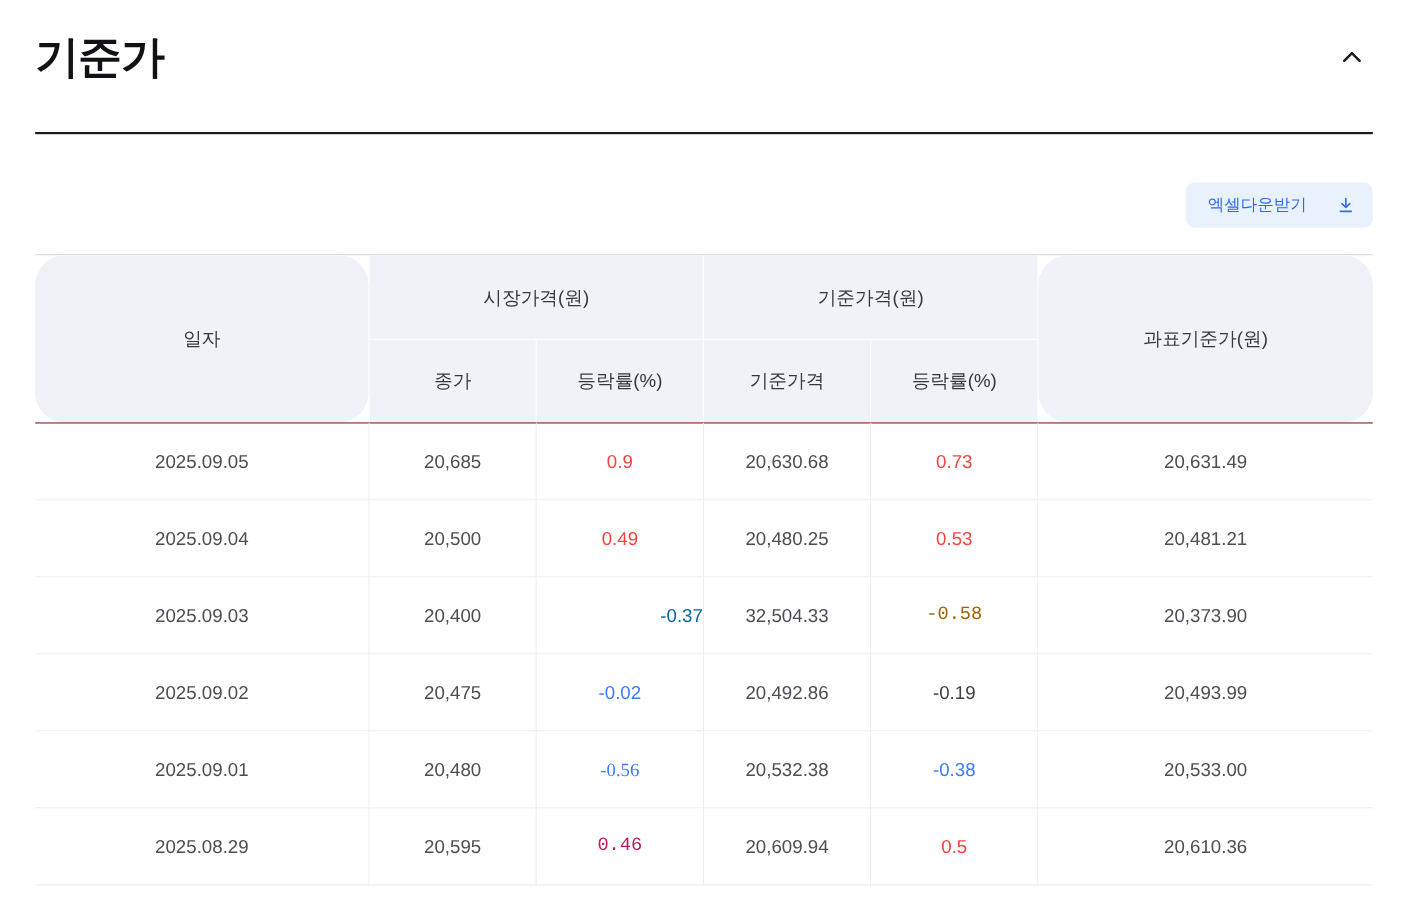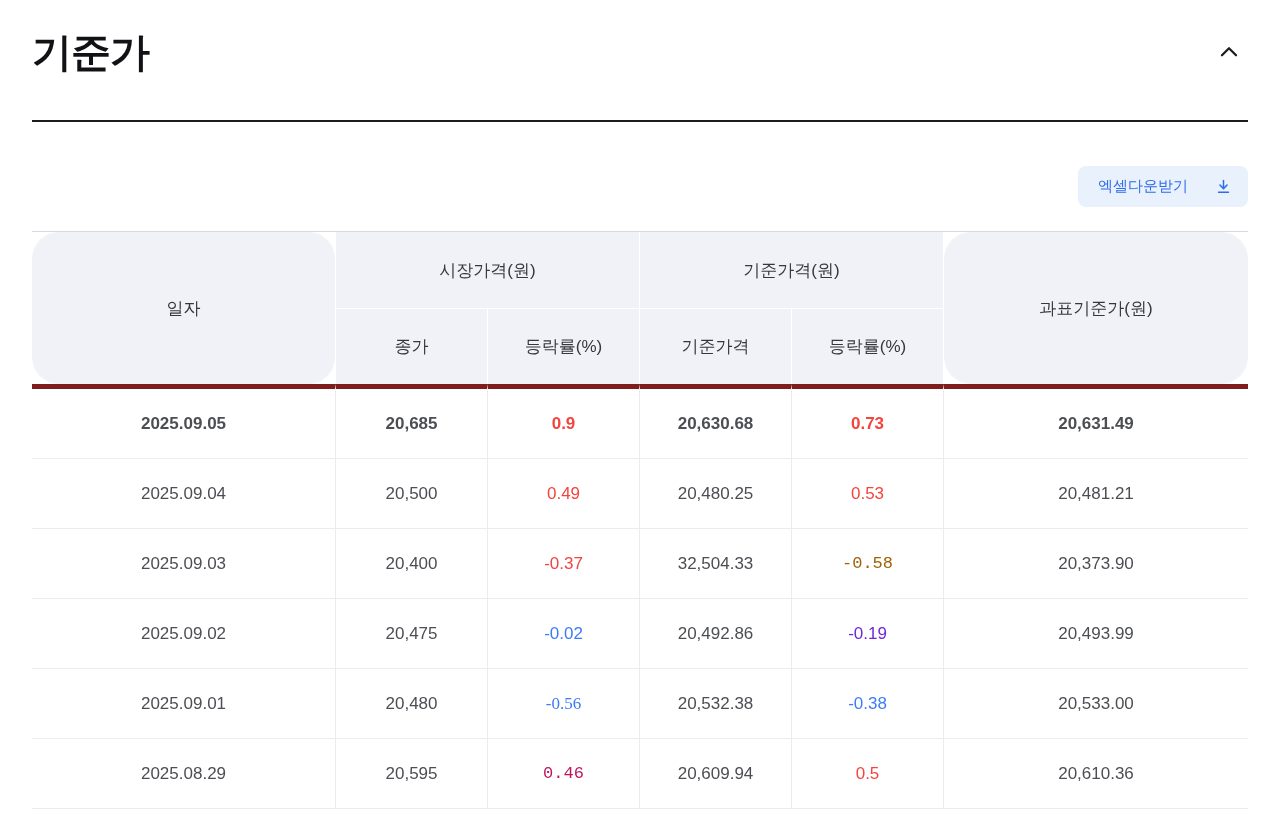--- a/index.html
+++ b/index.html
@@ -49,21 +49,21 @@
   }
   .price-table th.group { height: 76px; border-bottom: 1px solid #ffffff; }
   .price-table th.span-rows { height: 152px; border-radius: 27px; }
   .price-table th.sub { height: 75px; }
   .price-table th.last-col { border-right: none; }
   .price-table td {
     height: 69px; text-align: center; font-size: 17px; color: #4c4e53;
     background: #fff; padding: 0;
     border-right: 1px solid #ececef; border-bottom: 1px solid #ececef;
   }
-  .price-table tbody tr:first-child td { border-top: 5px solid #7f1d1d; font-weight: bold; }
+  .price-table tbody tr:first-child td { border-top: 1px solid #7f1d1d; }
   .price-table td:last-child { border-right: none; }
 </style>
 </head>
 <body>
 
 <div class="page">
 
   <header class="section-header">
     <h1 class="page-title">기준가</h1>
     <button class="collapse-btn" aria-label="collapse">
@@ -122,31 +122,31 @@
     <td>2025.09.04</td>
     <td>20,500</td>
     <td style="color: rgb(242, 69, 61);">0.49</td>
     <td>20,480.25</td>
     <td style="color: rgb(242, 69, 61);">0.53</td>
     <td>20,481.21</td>
   </tr>
         <tr>
     <td>2025.09.03</td>
     <td>20,400</td>
-    <td style="color: #ef4444;">-0.37</td>
+    <td style="color: #0369a1; text-align: right;">-0.37</td>
     <td>32,504.33</td>
     <td style="color: #a16207; font-family: Liberation Mono, monospace;">-0.58</td>
     <td>20,373.90</td>
   </tr>
         <tr>
     <td>2025.09.02</td>
     <td>20,475</td>
     <td style="color: rgb(61, 123, 247);">-0.02</td>
     <td>20,492.86</td>
-    <td style="color: #6d28d9;">-0.19</td>
+    <td style="color: #404040;">-0.19</td>
     <td>20,493.99</td>
   </tr>
         <tr>
     <td>2025.09.01</td>
     <td>20,480</td>
     <td style="color: rgb(61, 123, 247); font-family: Liberation Serif, serif;">-0.56</td>
     <td>20,532.38</td>
     <td style="color: rgb(61, 123, 247);">-0.38</td>
     <td>20,533.00</td>
   </tr>

